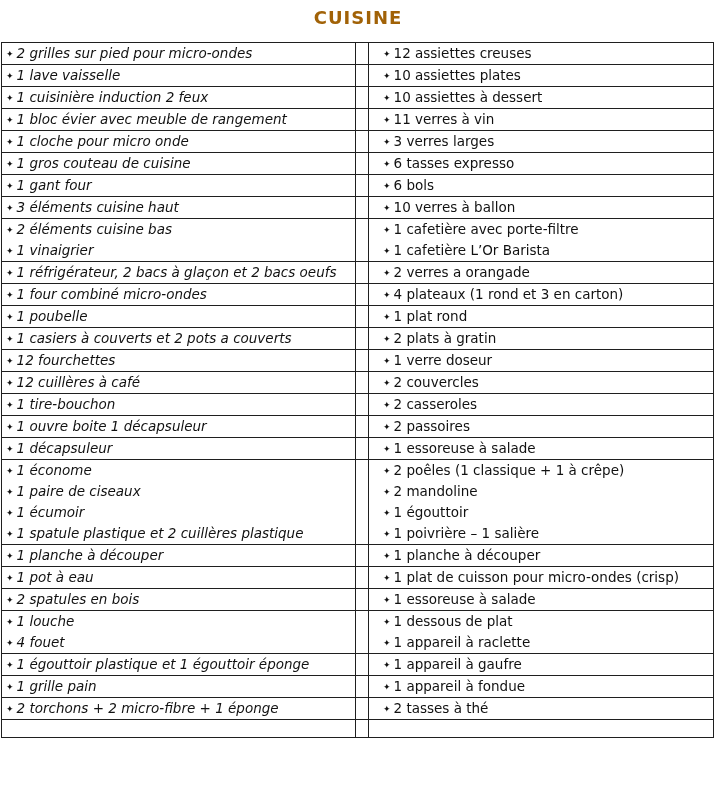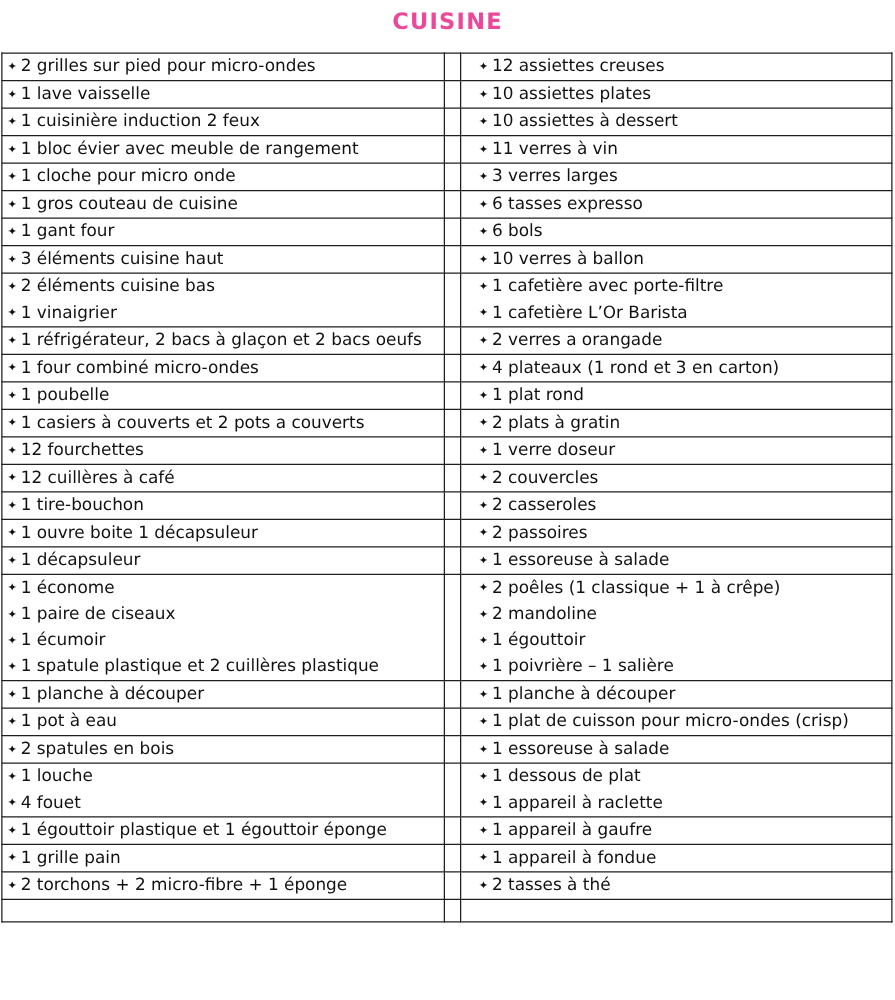--- a/index.html
+++ b/index.html
@@ -13,36 +13,36 @@
     font-family: "DejaVu Sans", "Liberation Sans", sans-serif;
     color: #1a1a1a;
     overflow: hidden;
   }
   .page-title {
     margin: 7px 0 0 0;
     text-align: center;
     font-size: 18px;
     font-weight: bold;
     letter-spacing: 1px;
-    color: #ec4899;
+    color: #a16207;
   }
   table.inventory {
     border-collapse: collapse;
     table-layout: fixed;
     width: 713px;
     margin: 14px 1px 0 1px;
   }
   td {
     border: 1px solid #1f1f1f;
     padding: 0;
     vertical-align: top;
     font-size: 13.5px;
     color: #111111;
   }
-  td.col-left  { width: 349px; padding-left: 4px; }
+  td.col-left  { width: 349px; padding-left: 4px; font-style: italic; }
   td.col-mid   { width: 12px; }
   td.col-right { padding-left: 14px; }
   .line {
     height: 21px;
     line-height: 21px;
     white-space: nowrap;
     overflow: hidden;
   }
   .bullet {
     display: inline-block;

